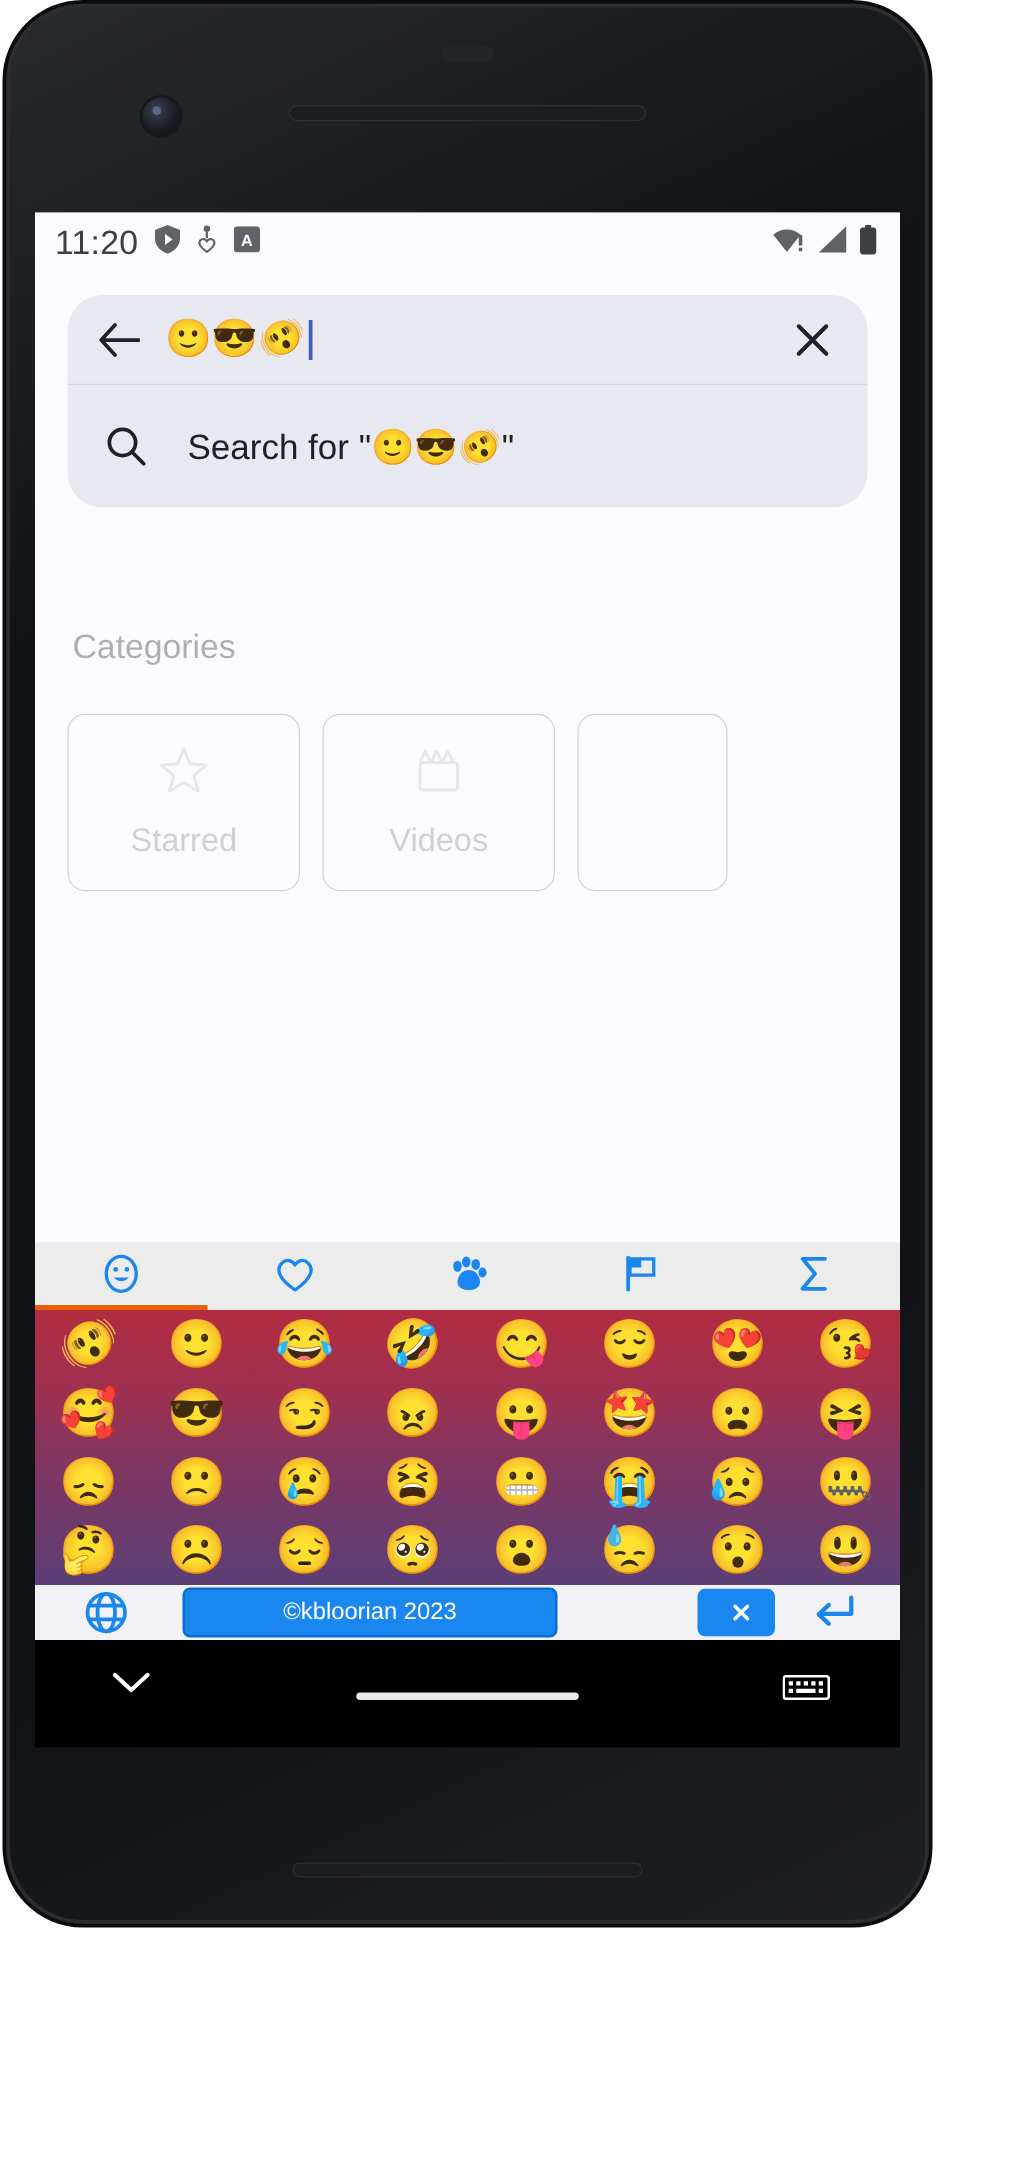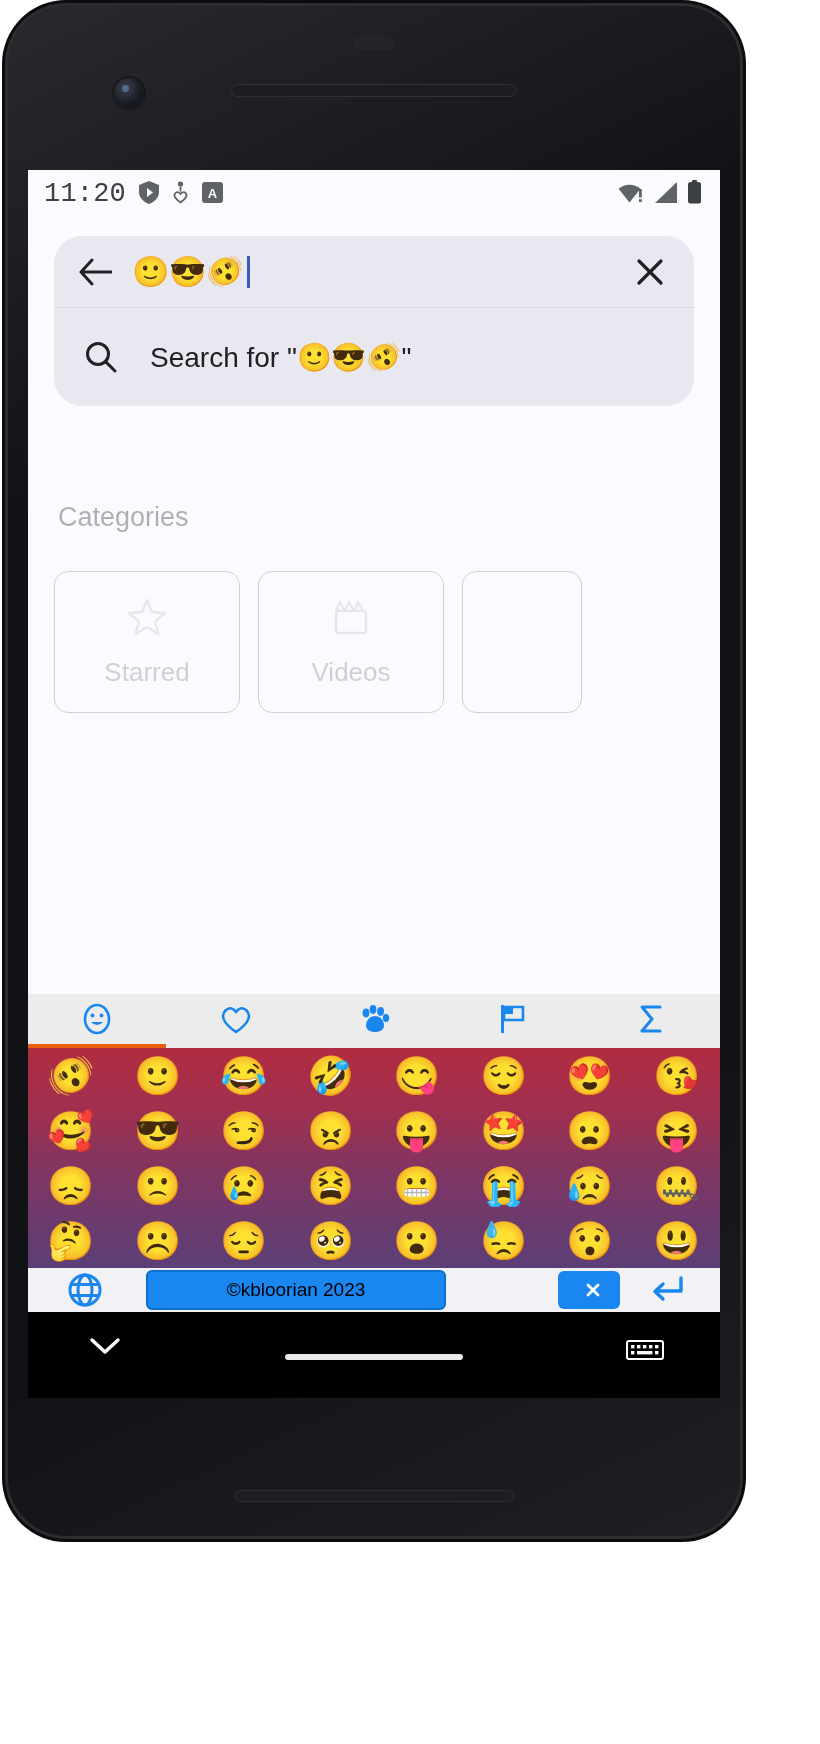--- a/index.html
+++ b/index.html
@@ -69,21 +69,21 @@
   
   #status-bar {
     position: relative;
     height: 48px;
     display: flex; align-items: center;
     padding: 0 18px 0 16px;
     background: #fbfaff;
   }
   .status-clock {
     font-size: 27px; color: #3c4043; letter-spacing: .2px;
-    font-family: Liberation Mono, monospace;
+    font-family: Liberation Sans, sans-serif;
   }
   .status-left-icons { display: flex; align-items: center; gap: 13px; margin-left: 13px; }
   .status-right-icons { margin-left: auto; display: flex; align-items: center; gap: 9px; }
   .sicon { display: block; }
 
   
   #search-panel {
     margin: 18px 26px 0 26px;
     background: #e8e8f0;
     border-radius: 28px;
@@ -205,21 +205,21 @@
   #globe-key { width: 70px; display: flex; align-items: center; justify-content: center; cursor: pointer; }
   #suggestion-chip {
     flex: 1;
     margin: 0 26px;
     max-width: 300px;
     height: 40px;
     background: #1a86f0;
     border: 2px solid #0b6fd0;
     border-radius: 6px;
     display: flex; align-items: center; justify-content: center;
-    color: #000000;
+    color: #ffffff;
     font-size: 19px;
     cursor: pointer;
   }
   #backspace-key {
     width: 62px; height: 38px;
     background: #1a86f0;
     border-radius: 6px;
     display: flex; align-items: center; justify-content: center;
     cursor: pointer;
     margin-left: auto;

